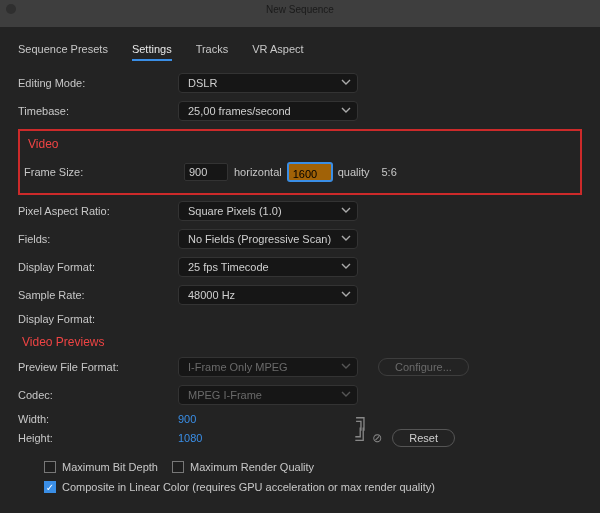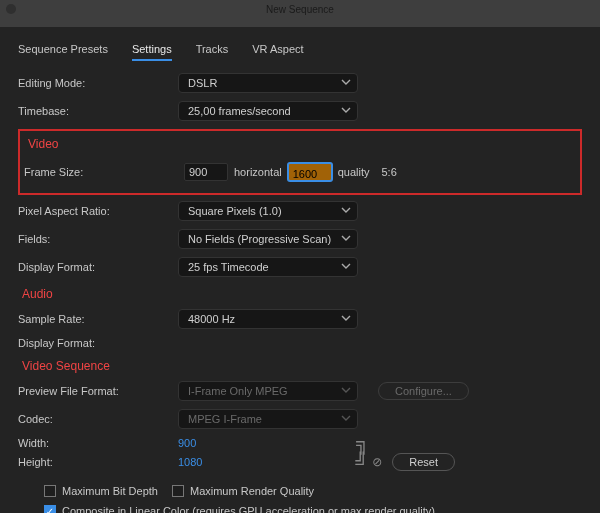--- a/index.html
+++ b/index.html
@@ -110,37 +110,36 @@
   <div class="row">
     <div class="lbl">Display Format:</div>
     <div class="sel">
       <span>25 fps Timecode</span>
       <span class="chev"><svg viewBox="0 0 10 10">
             <path d="M1 3l4 4 4-4" stroke="#aaa" fill="none" stroke-width="1.4"></path>
           </svg></span>
     </div>
   </div>
 
-  <div class="section-title">Audio</div>
 
   <div class="row">
     <div class="lbl">Sample Rate:</div>
     <div class="sel">
       <span>48000 Hz</span>
       <span class="chev"><svg viewBox="0 0 10 10">
             <path d="M1 3l4 4 4-4" stroke="#aaa" fill="none" stroke-width="1.4"></path>
           </svg></span>
     </div>
   </div>
 
   <div class="row">
     <div class="lbl">Display Format:</div>
   </div>
 
-  <div class="section-title">Video Sequence</div>
+  <div class="section-title">Video Previews</div>
 
   <div class="row">
     <div class="lbl">Preview File Format:</div>
     <div class="sel dis">
       <span class="dim">I-Frame Only MPEG</span>
       <span class="chev"><svg viewBox="0 0 10 10">
             <path d="M1 3l4 4 4-4" stroke="#555" fill="none" stroke-width="1.4"></path>
           </svg></span>
     </div>
     <div style="width:20px"></div>

